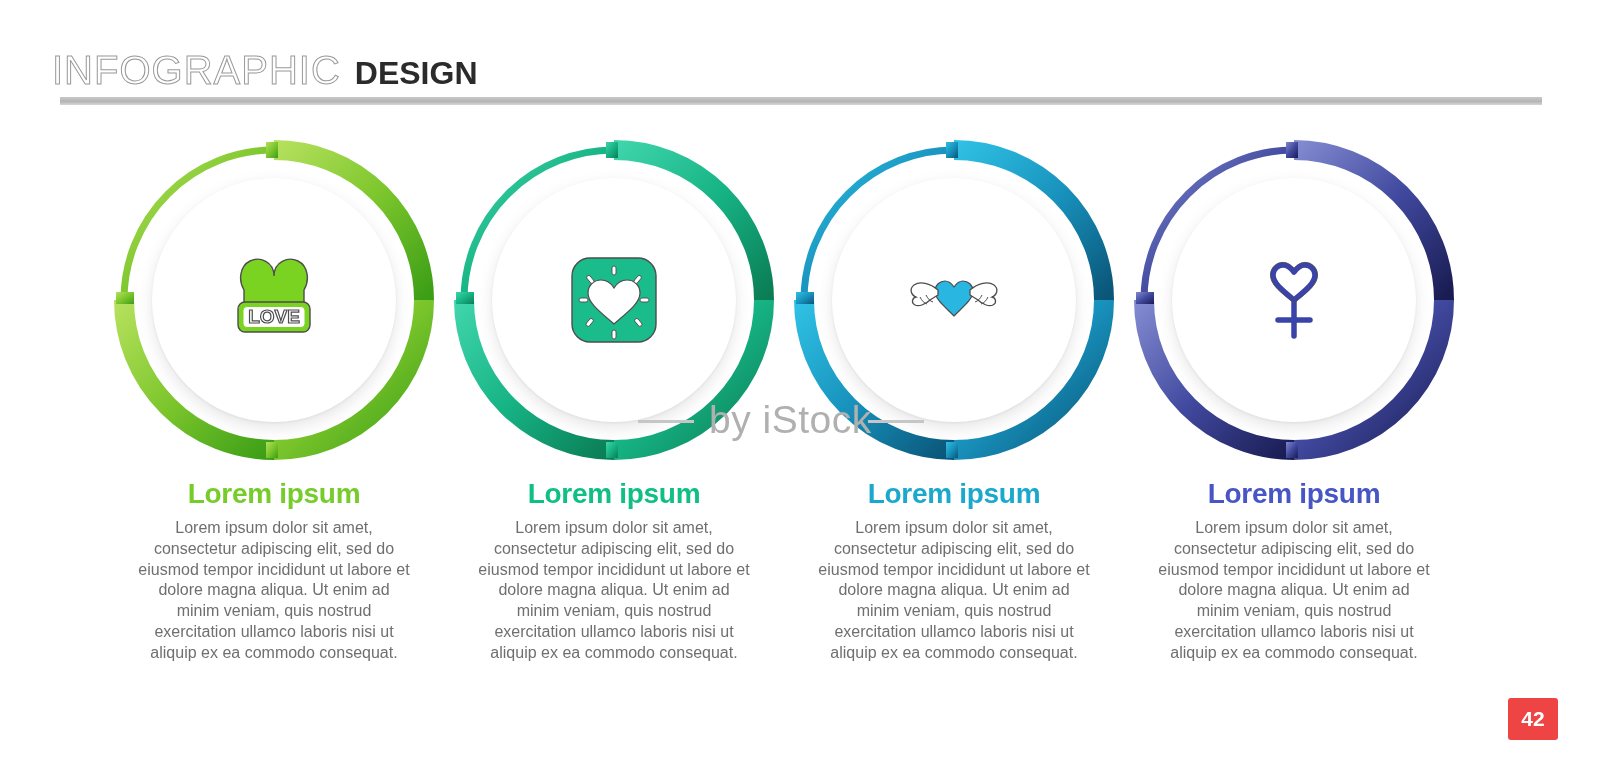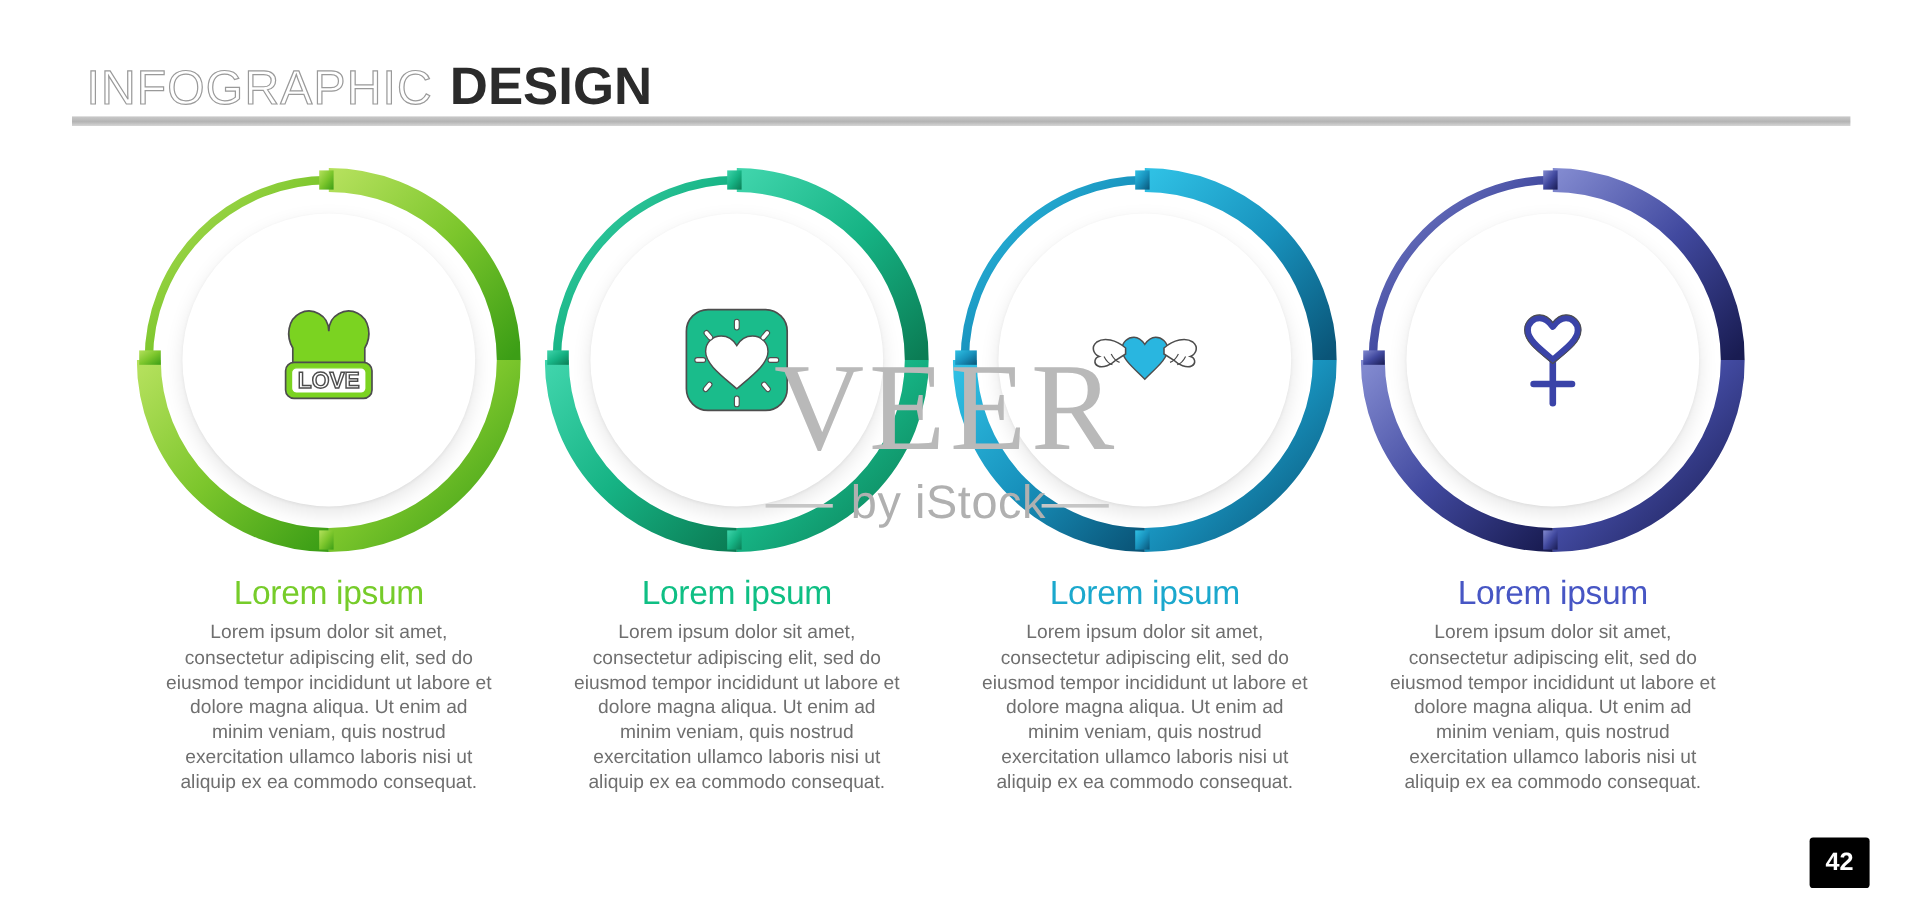--- a/index.html
+++ b/index.html
@@ -7,30 +7,30 @@
   body{
     width:1600px;height:762px;
     background:#ffffff;
     font-family:"Liberation Sans","DejaVu Sans",sans-serif;
     overflow:hidden;
     position:relative;
   }
   .stage{position:absolute;inset:0;}
 
   
-  .header{position:absolute;left:72px;top:48px;display:flex;align-items:baseline;gap:14px;}
+  .header{position:absolute;left:52px;top:48px;display:flex;align-items:baseline;gap:14px;}
   .hdr-thin{
     font-size:40px;letter-spacing:1px;font-weight:400;
     color:#ffffff;
     -webkit-text-stroke:1px #9a9a9a;
     text-transform:uppercase;
     font-family:"Liberation Sans","DejaVu Sans",sans-serif;
   }
   .hdr-bold{
-    font-size:44px;letter-spacing:0px;font-weight:bold;color:#2b2b2b;
+    font-size:32px;letter-spacing:0px;font-weight:bold;color:#2b2b2b;
     text-transform:uppercase;
   }
   .hdr-rule{
     position:absolute;left:60px;top:97px;width:1482px;height:8px;
     background:linear-gradient(180deg,#c9c9c9 0%,#b4b4b4 55%,#d6d6d6 100%);
   }
 
   
   .cols{position:absolute;left:0;top:140px;width:1581px;display:flex;}
   .col{width:340px;position:relative;}
@@ -46,21 +46,21 @@
     box-shadow:0 6px 16px rgba(0,0,0,.10), 0 1px 3px rgba(0,0,0,.06);
   }
   .icon-holder{
     position:absolute;left:38px;top:38px;width:244px;height:244px;
     display:flex;align-items:center;justify-content:center;
   }
   .icon-svg{width:120px;height:120px;}
 
   
   .heading{
-    text-align:center;font-weight:normal;font-size:28px;letter-spacing:-0.3px;
+    text-align:center;font-weight:bold;font-size:28px;letter-spacing:-0.3px;
     margin-top:18px;
   }
   .body{
     text-align:center;font-size:16px;line-height:1.30;color:#6f6f6f;
     margin:8px auto 0;width:272px;
     font-family:"Liberation Sans","DejaVu Sans",sans-serif;
   }
 
   
   .wm{position:absolute;left:0;top:0;width:1600px;height:762px;pointer-events:none;}
@@ -74,21 +74,21 @@
     font-size:39px;color:#b0b0b0;letter-spacing:.5px;
     font-family:"Liberation Sans","DejaVu Sans",sans-serif;
   }
   .wm-dash{position:absolute;top:420px;height:3px;background:#c6c6c6;}
   .wm-dash.l{left:638px;width:56px;}
   .wm-dash.r{left:868px;width:56px;}
 
   
   .badge{
     position:absolute;right:42px;bottom:22px;
-    width:50px;height:42px;background:#000000;border-radius:3px;
+    width:50px;height:42px;background:#ef4444;border-radius:3px;
     color:#ffffff;font-weight:bold;font-size:21px;
     display:flex;align-items:center;justify-content:center;letter-spacing:0px;
   }
 </style>
 </head>
 <body>
 
 <div class="stage">
 
   <div class="header">
@@ -260,21 +260,20 @@
           </svg>
         </div>
       </div>
       <div class="heading" style="color:#4756c4">Lorem ipsum</div>
       <div class="body">Lorem ipsum dolor sit amet, consectetur adipiscing elit, sed do eiusmod tempor incididunt ut labore et dolore magna aliqua. Ut enim ad minim veniam, quis nostrud exercitation ullamco laboris nisi ut aliquip ex ea commodo consequat.</div>
     </div>
 
   </div>
 
   <div class="wm">
-    <div class="wm-veer">VEER</div>
     <div class="wm-dash l"></div>
     <div class="wm-sub">by iStock</div>
     <div class="wm-dash r"></div>
   </div>
 
   <div class="badge">42</div>
 
 </div>
 
 </body></html>

